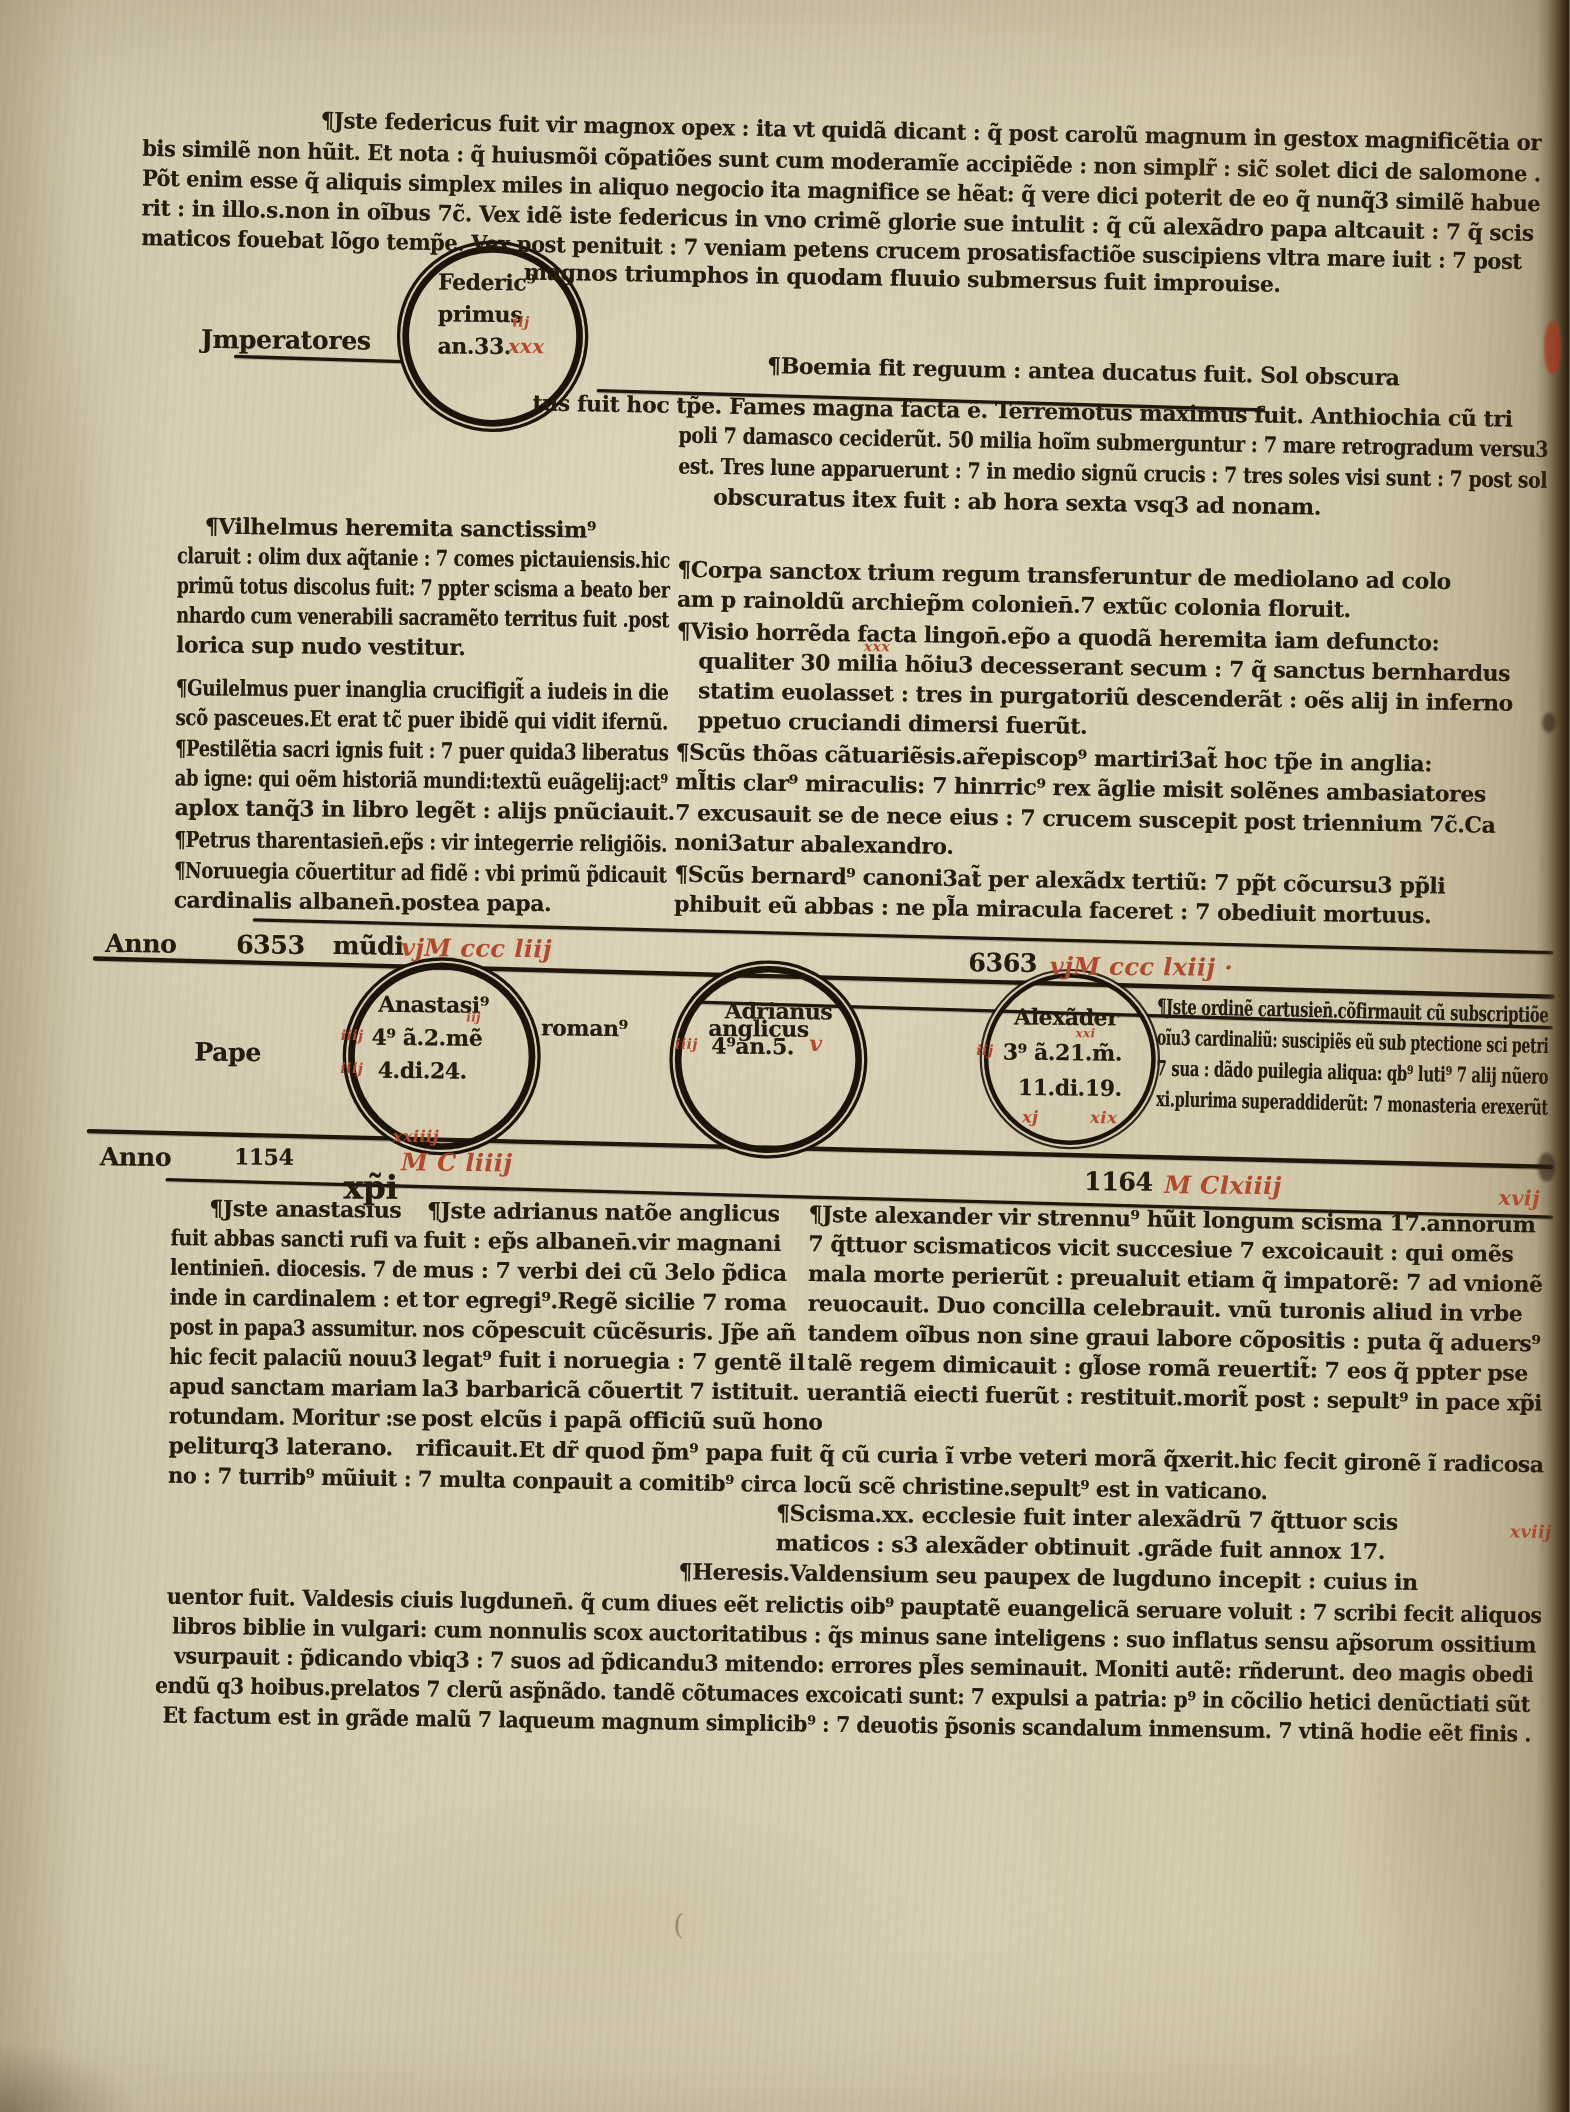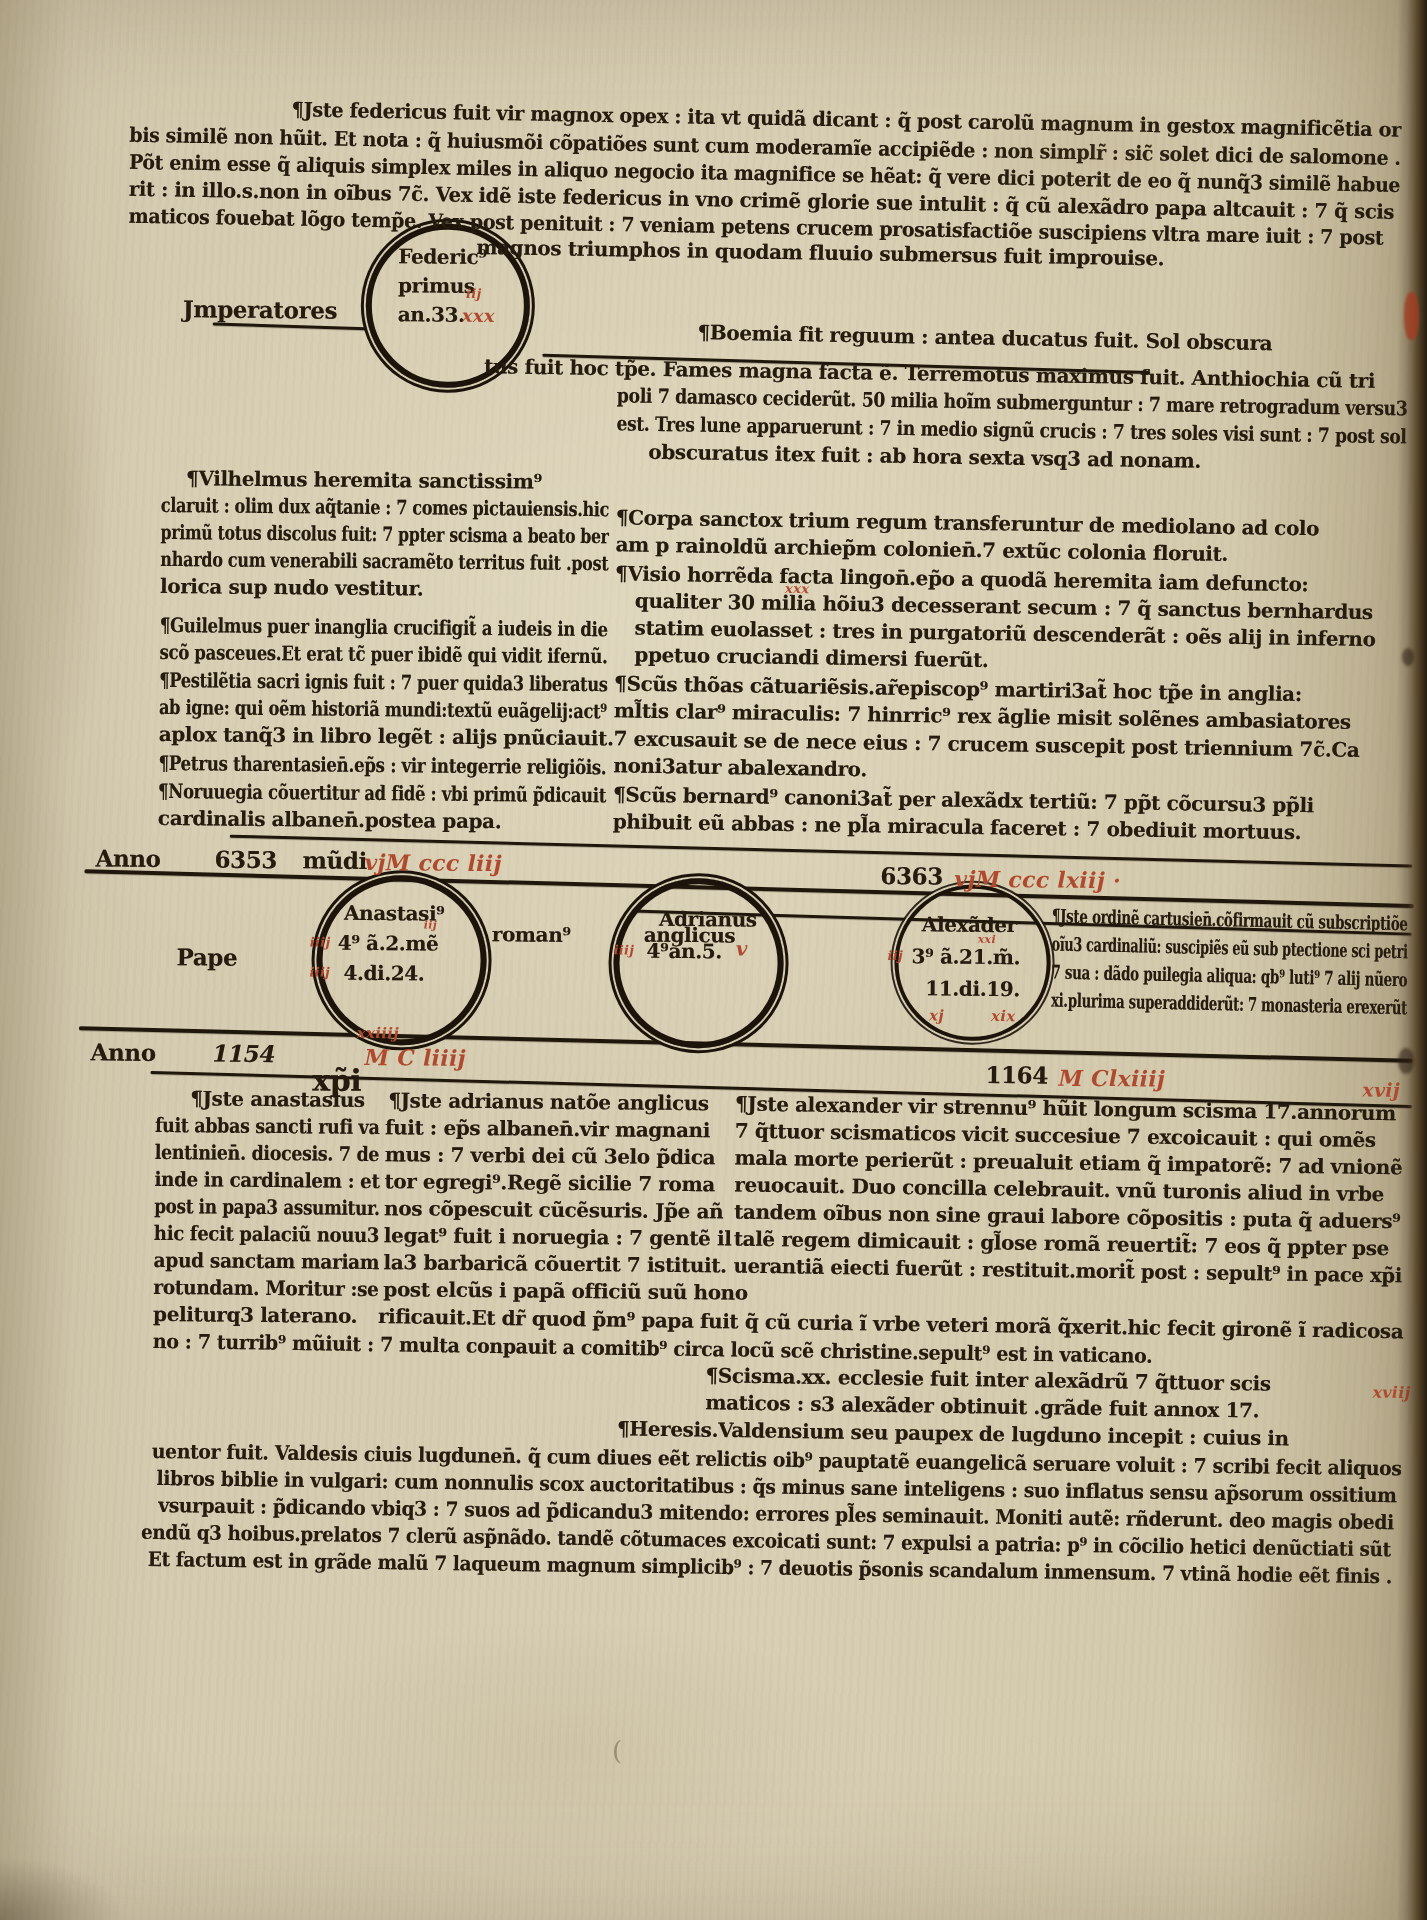--- a/index.html
+++ b/index.html
@@ -121,21 +121,21 @@
       <div class="txt" style="left: 934px; top: 970px;">11.di.19.</div>
       <div class="txt red" style="left: 896px; top: 941px; font-size: 13px;">iij</div>
       <div class="txt red" style="left: 986px; top: 925px; font-size: 11px;">xxi</div>
       <div class="txt red" style="left: 938px; top: 1000px; font-size: 15px;">xj</div>
       <div class="txt red" style="left: 1000px; top: 1000px; font-size: 15px;">xix</div>
       <div class="txt" style="left: 1060px; top: 897px; font-size: 19px; transform: rotate(0.7deg) scaleX(0.706);">¶Jste ordinẽ cartusien̄.cõfirmauit cũ subscriptiõe</div>
       <div class="txt" style="left: 1060px; top: 925px; font-size: 19px; transform: rotate(0.7deg) scaleX(0.672);">oĩu3 cardinaliũ: suscipiẽs eũ sub ptectione sci petri</div>
       <div class="txt" style="left: 1060px; top: 953px; font-size: 19px; transform: rotate(0.7deg) scaleX(0.708);">7 sua : dãdo puilegia aliqua: qb⁹ luti⁹ 7 alij nũero</div>
       <div class="txt" style="left: 1060px; top: 981px; font-size: 19px; transform: rotate(0.7deg) scaleX(0.697);">xi.plurima superaddiderũt: 7 monasteria erexerũt</div>
       <div class="txt" style="left: 100px; top: 1040px; font-size: 23px;">Anno</div>
-      <div class="txt" style="left: 222px; top: 1040px; font-size: 23px; font-style: italic;">1154</div>
+      <div class="txt" style="left: 222px; top: 1040px; font-size: 20px;">1154</div>
       <div class="txt" style="left: 322px; top: 1063px; font-size: 30px;">xp̃i</div>
       <div class="txt red" style="left: 374px; top: 1043px; font-size: 22px;">M C liiij</div>
       <div class="txt" style="left: 995px; top: 1054px; font-size: 23px;">1164</div>
       <div class="txt red" style="left: 1068px; top: 1057px; font-size: 22px;">M Clxiiij</div>
       <div class="txt red" style="left: 1372px; top: 1068px; font-size: 19px;">xvij</div>
       <div class="txt" style="left: 200px; top: 1087px;">¶Jste anastasius</div>
       <div class="txt" style="left: 165px; top: 1114px; transform: scaleX(0.875);">fuit abbas sancti rufi va</div>
       <div class="txt" style="left: 165px; top: 1141px; transform: scaleX(0.875);">lentinien̄. diocesis. 7 de</div>
       <div class="txt" style="left: 165px; top: 1168px; transform: scaleX(0.918);">inde in cardinalem : et</div>
       <div class="txt" style="left: 165px; top: 1195px; transform: scaleX(0.843);">post in papa3 assumitur.</div>

